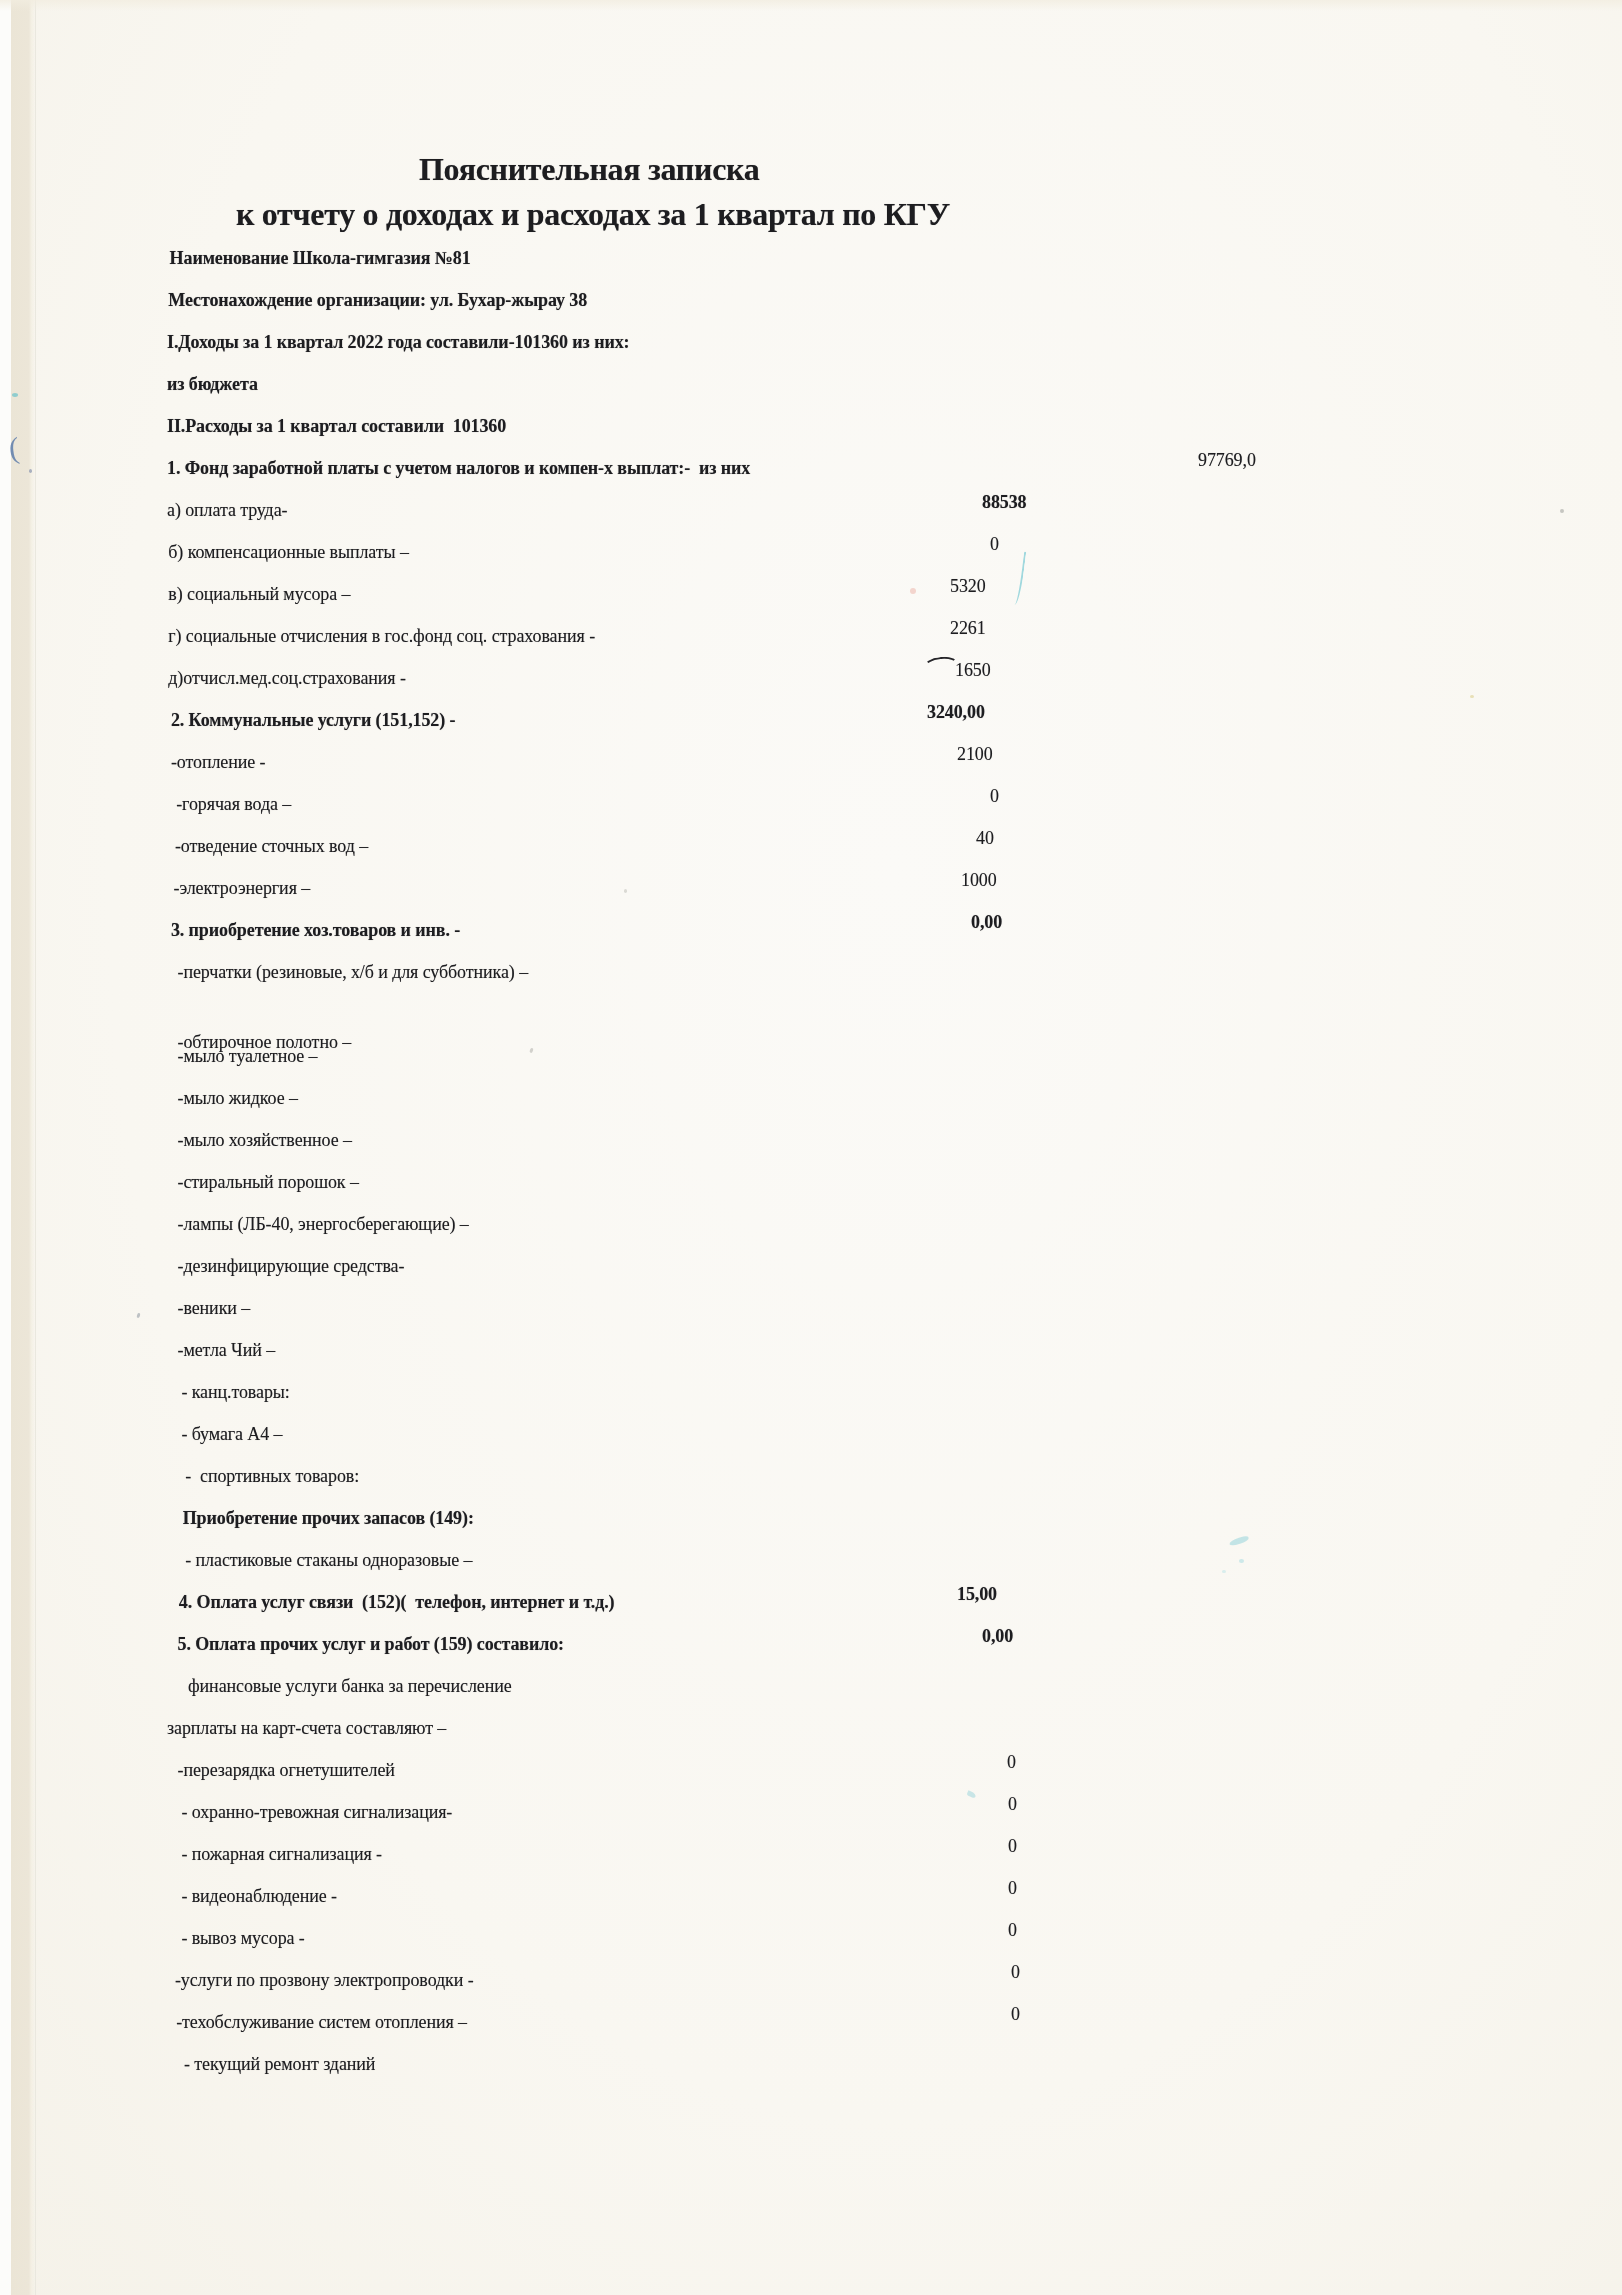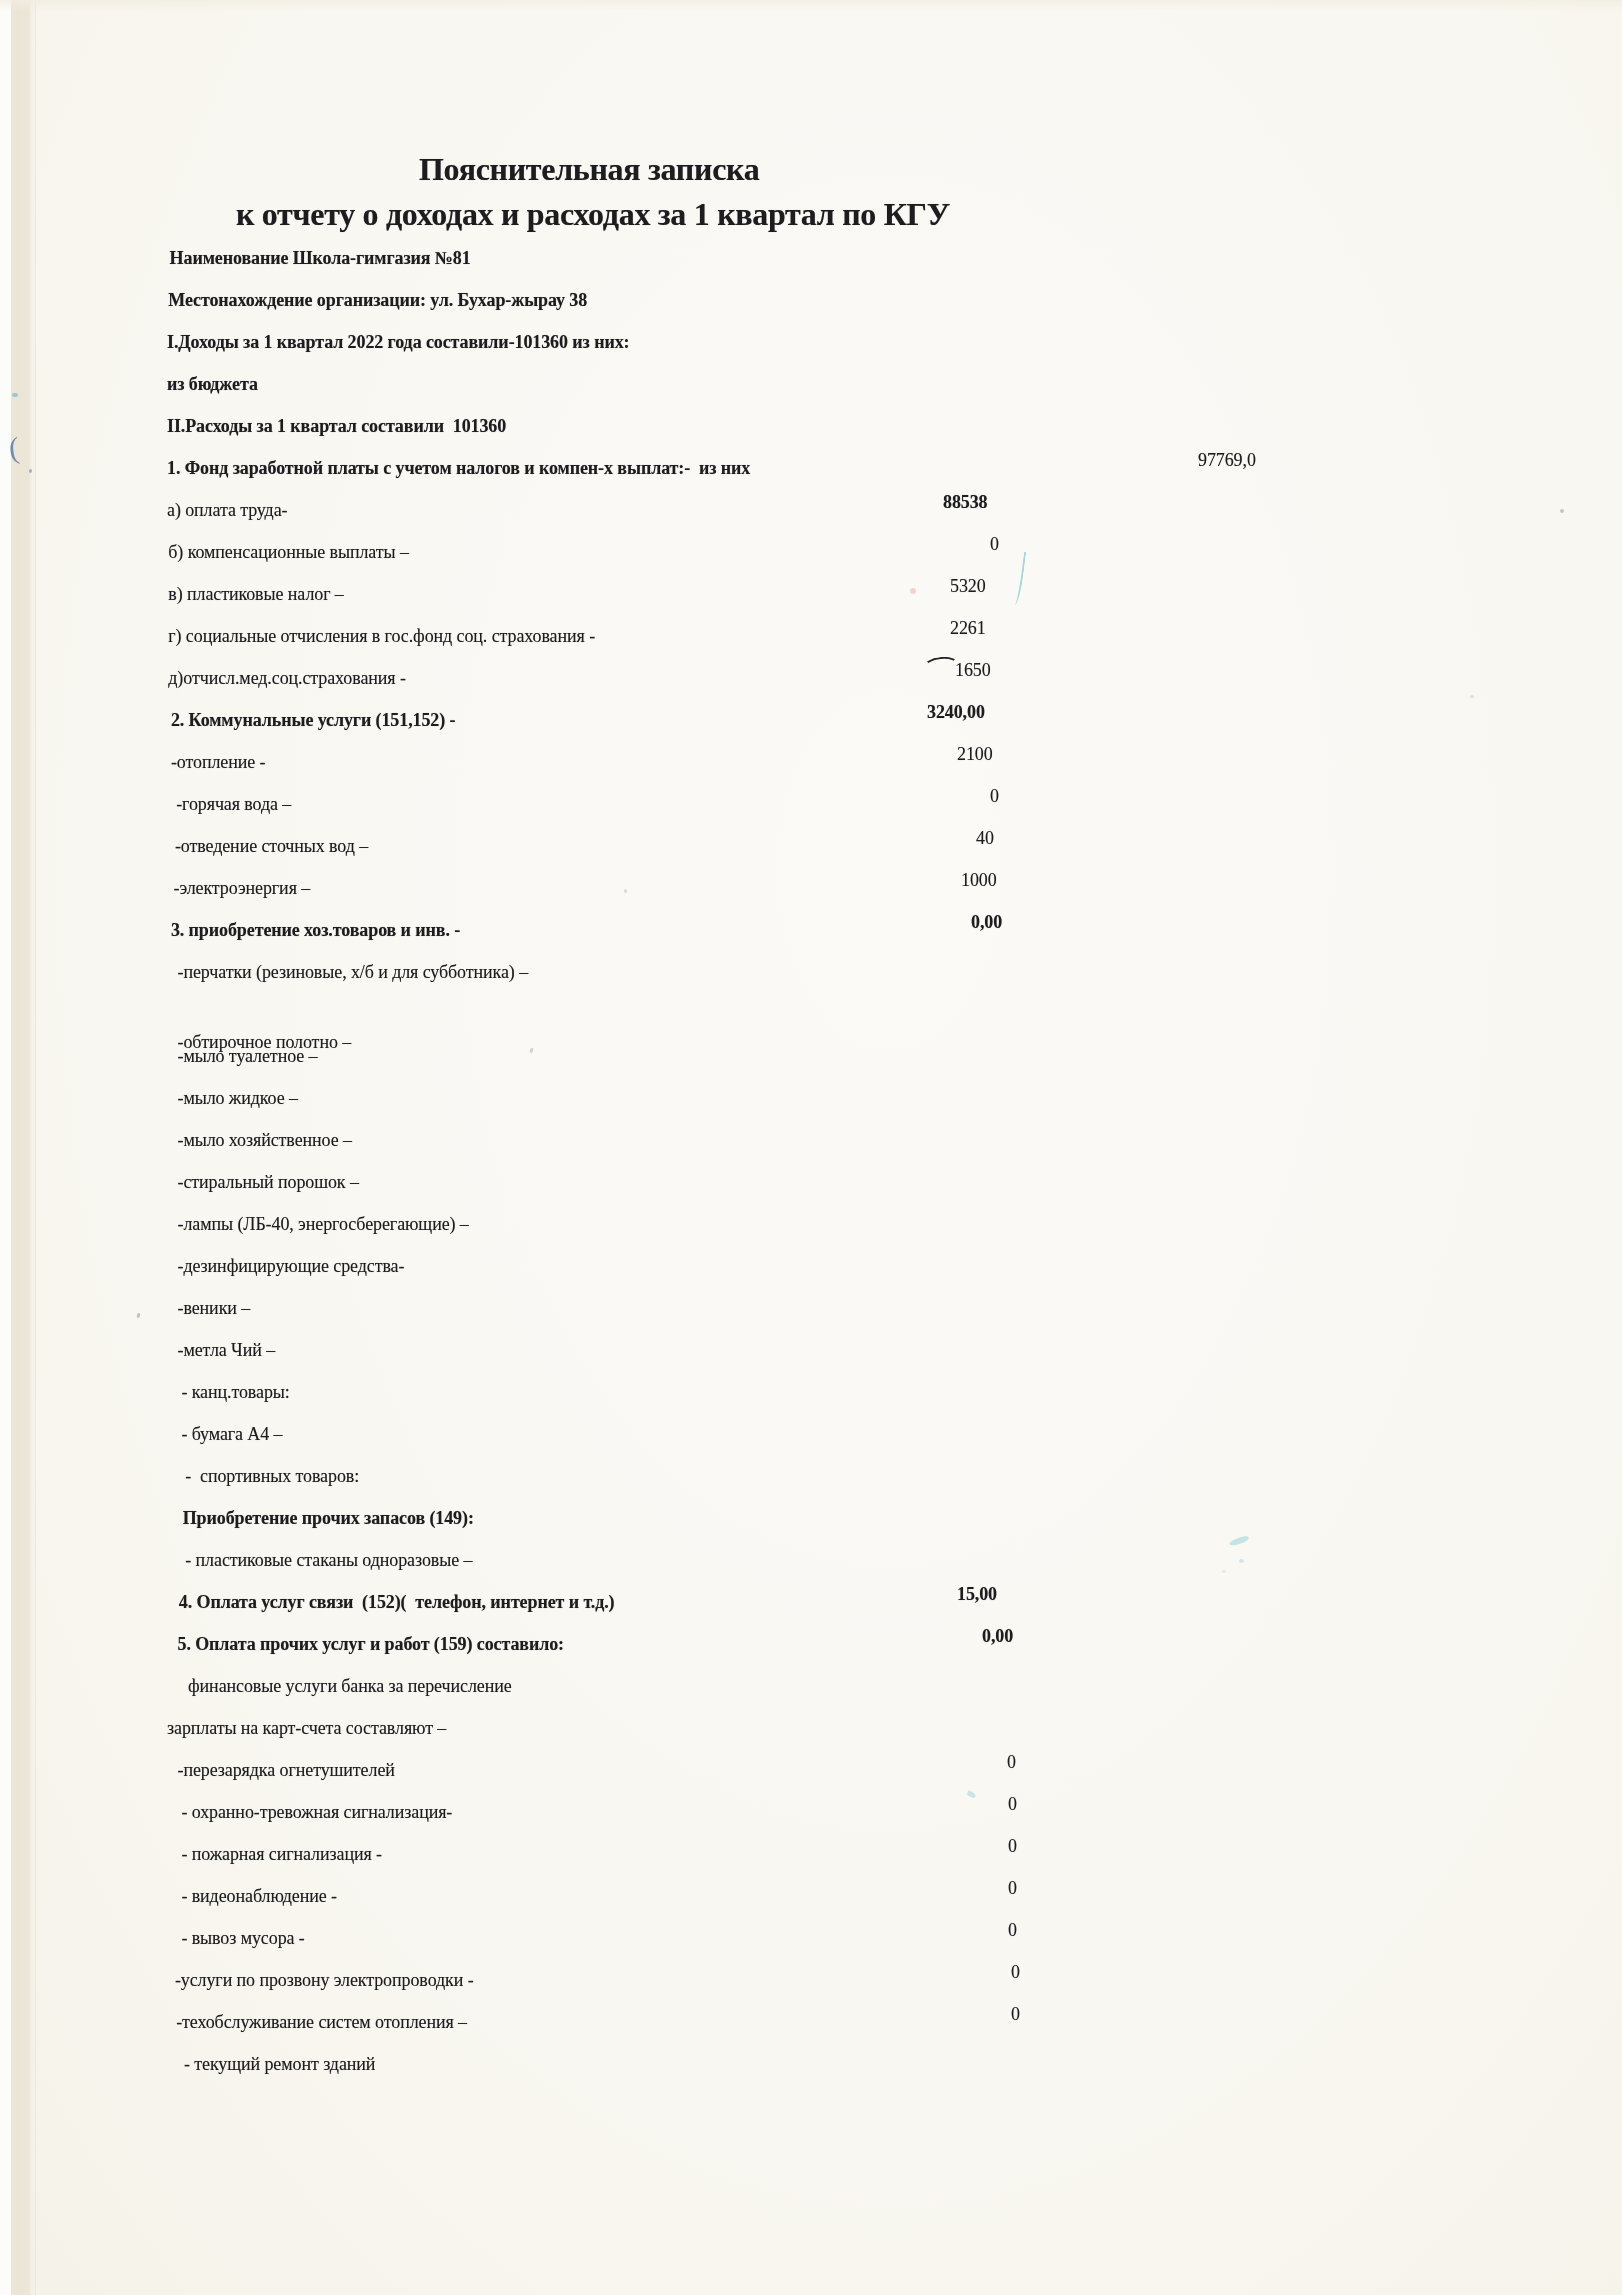--- a/index.html
+++ b/index.html
@@ -149,23 +149,23 @@
   <div class="title">Пояснительная записка</div>
   <div class="subtitle">к отчету о доходах и расходах за 1 квартал по КГУ</div>
 
   <div class="lines" id="lines">
       <div class="line bold"><span class="lbl" style="padding-left: 2.6px;">Наименование Школа-гимгазия №81</span></div>
       <div class="line bold"><span class="lbl" style="padding-left: 1.3px;">Местонахождение организации: ул. Бухар-жырау 38</span></div>
       <div class="line bold"><span class="lbl">I.Доходы за 1 квартал 2022 года составили-101360 из них:</span></div>
       <div class="line bold"><span class="lbl">из бюджета</span></div>
       <div class="line bold"><span class="lbl">II.Расходы за 1 квартал составили  101360</span></div>
       <div class="line bold"><span class="lbl">1. Фонд заработной платы с учетом налогов и компен-х выплат:-  из них</span><span class="val" style="left: 1031px;">97769,0</span></div>
-      <div class="line"><span class="lbl">а) оплата труда-</span><span class="val vbold" style="left: 776px;">88538</span></div>
+      <div class="line"><span class="lbl">а) оплата труда-</span><span class="val vbold" style="left: 815px;">88538</span></div>
       <div class="line"><span class="lbl" style="padding-left: 1.3px;">б) компенсационные выплаты –</span><span class="val" style="left: 823px;">0</span></div>
-      <div class="line"><span class="lbl" style="padding-left: 1.3px;">в) пластиковые налог –</span><span class="val" style="left: 783px;">5320</span></div>
+      <div class="line"><span class="lbl" style="padding-left: 1.3px;">в) социальный мусора –</span><span class="val" style="left: 783px;">5320</span></div>
       <div class="line"><span class="lbl" style="padding-left: 1.3px;">г) социальные отчисления в гос.фонд соц. страхования -</span><span class="val" style="left: 783px;">2261</span></div>
       <div class="line"><span class="lbl" style="padding-left: 1.3px;">д)отчисл.мед.соц.страхования -</span><span class="val" style="left: 788px;">1650</span></div>
       <div class="line bold"><span class="lbl" style="padding-left: 3.9px;">2. Коммунальные услуги (151,152) -</span><span class="val vbold" style="left: 760px;">3240,00</span></div>
       <div class="line"><span class="lbl" style="padding-left: 3.9px;">-отопление -</span><span class="val" style="left: 790px;">2100</span></div>
       <div class="line"><span class="lbl" style="padding-left: 9.2px;">-горячая вода –</span><span class="val" style="left: 823px;">0</span></div>
       <div class="line"><span class="lbl" style="padding-left: 7.9px;">-отведение сточных вод –</span><span class="val" style="left: 809px;">40</span></div>
       <div class="line"><span class="lbl" style="padding-left: 6.5px;">-электроэнергия –</span><span class="val" style="left: 794px;">1000</span></div>
       <div class="line bold"><span class="lbl" style="padding-left: 3.9px;">3. приобретение хоз.товаров и инв. -</span><span class="val vbold" style="left: 804px;">0,00</span></div>
       <div class="line"><span class="lbl" style="padding-left: 10.5px;">-перчатки (резиновые, х/б и для субботника) –</span></div>
       <div class="line"><span class="lbl" style="padding-left: 10.5px; margin-top: 28px;">-обтирочное полотно –</span></div>

